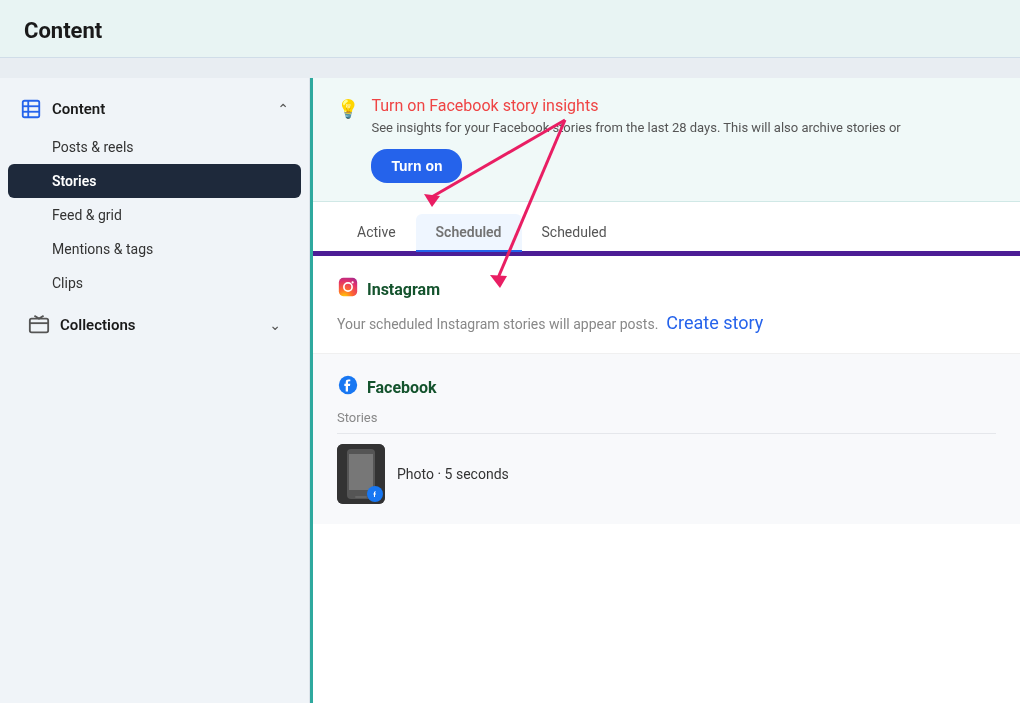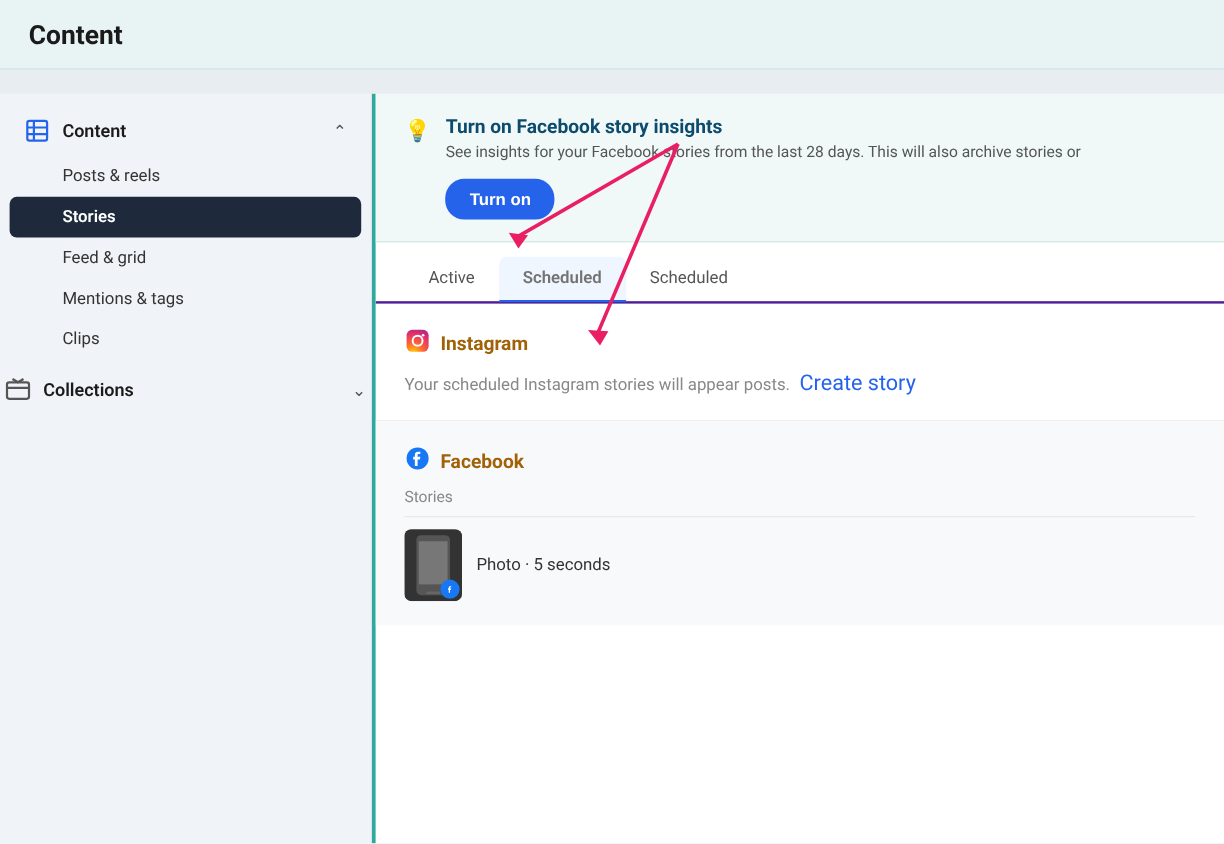--- a/index.html
+++ b/index.html
@@ -96,21 +96,21 @@
       font-weight: 600;
       border-radius: 6px;
       margin: 0 8px;
       padding: 9px 20px 9px 44px;
     }
 
     .sidebar-collections {
       display: flex;
       align-items: center;
       justify-content: space-between;
-      padding: 10px 4px;
+      padding: 10px 28px;
       margin-top: 4px;
       cursor: pointer;
     }
     .sidebar-collections-left {
       display: flex;
       align-items: center;
       gap: 10px;
     }
     .collections-icon {
       width: 22px;
@@ -143,22 +143,22 @@
     .insight-icon {
       font-size: 18px;
       margin-top: 2px;
       color: #666;
     }
     .insight-content {
       flex: 1;
     }
     .insight-title {
       font-size: 16px;
-      font-weight: 700;
-      color: #0c4a6e;
+      font-weight: 400;
+      color: #ef4444;
       margin-bottom: 4px;
     }
     .insight-desc {
       font-size: 13px;
       color: #555;
       line-height: 1.4;
       margin-bottom: 12px;
     }
     .turn-on-btn {
       background: #2563eb;
@@ -170,21 +170,21 @@
       font-weight: 600;
       cursor: pointer;
     }
 
     
     .tabs-row {
       display: flex;
       align-items: center;
       gap: 0;
       padding: 12px 24px 0 24px;
-      border-bottom: 2px solid #4c1d95;
+      border-bottom: 5px solid #4c1d95;
     }
     .tab {
       padding: 10px 20px;
       font-size: 14px;
       color: #555;
       cursor: pointer;
       border-bottom: 2px solid transparent;
       margin-bottom: -1px;
     }
     .tab.active {
@@ -202,21 +202,21 @@
     }
     .platform-header {
       display: flex;
       align-items: center;
       gap: 8px;
       margin-bottom: 10px;
     }
     .platform-name {
       font-size: 16px;
       font-weight: 700;
-      color: #a16207;
+      color: #14532d;
       text-align: center;
     }
     .create-link {
       color: #2563eb;
       text-decoration: none;
       font-size: 18px;
     }
 
     
     .fb-section {

